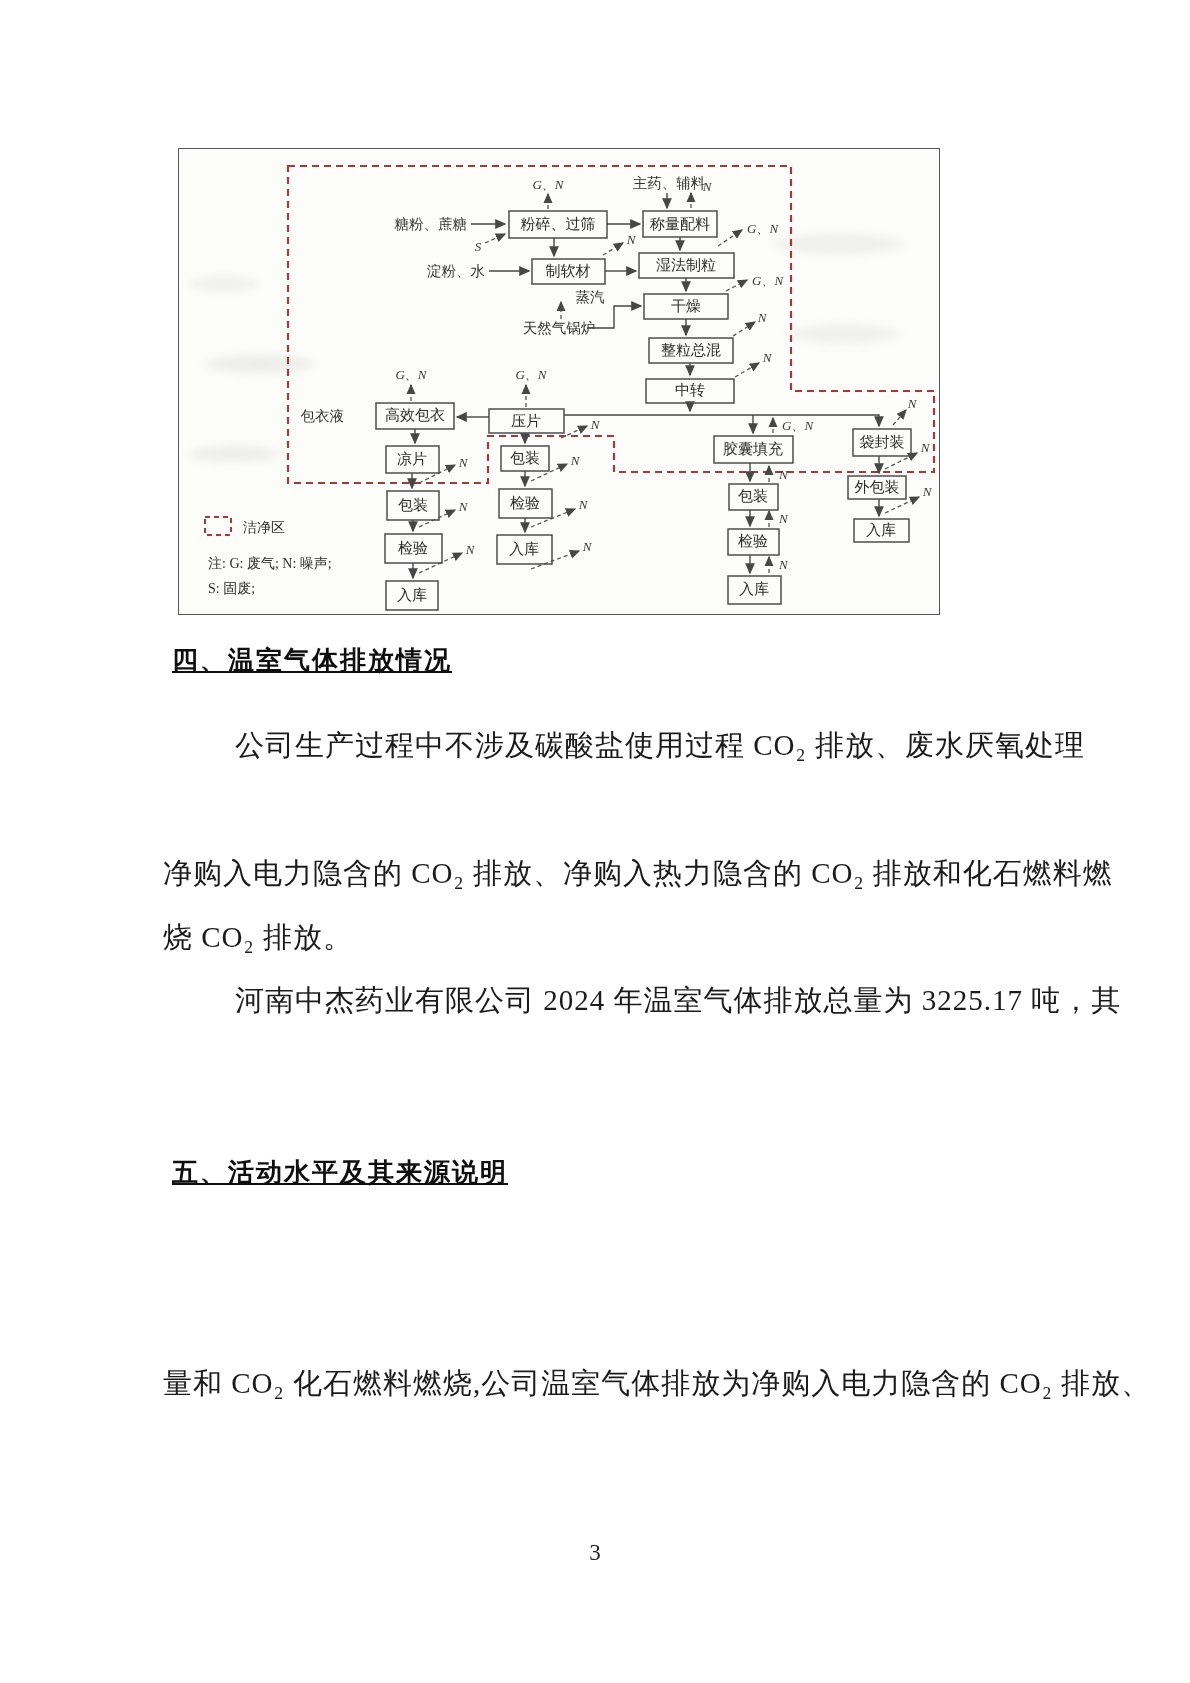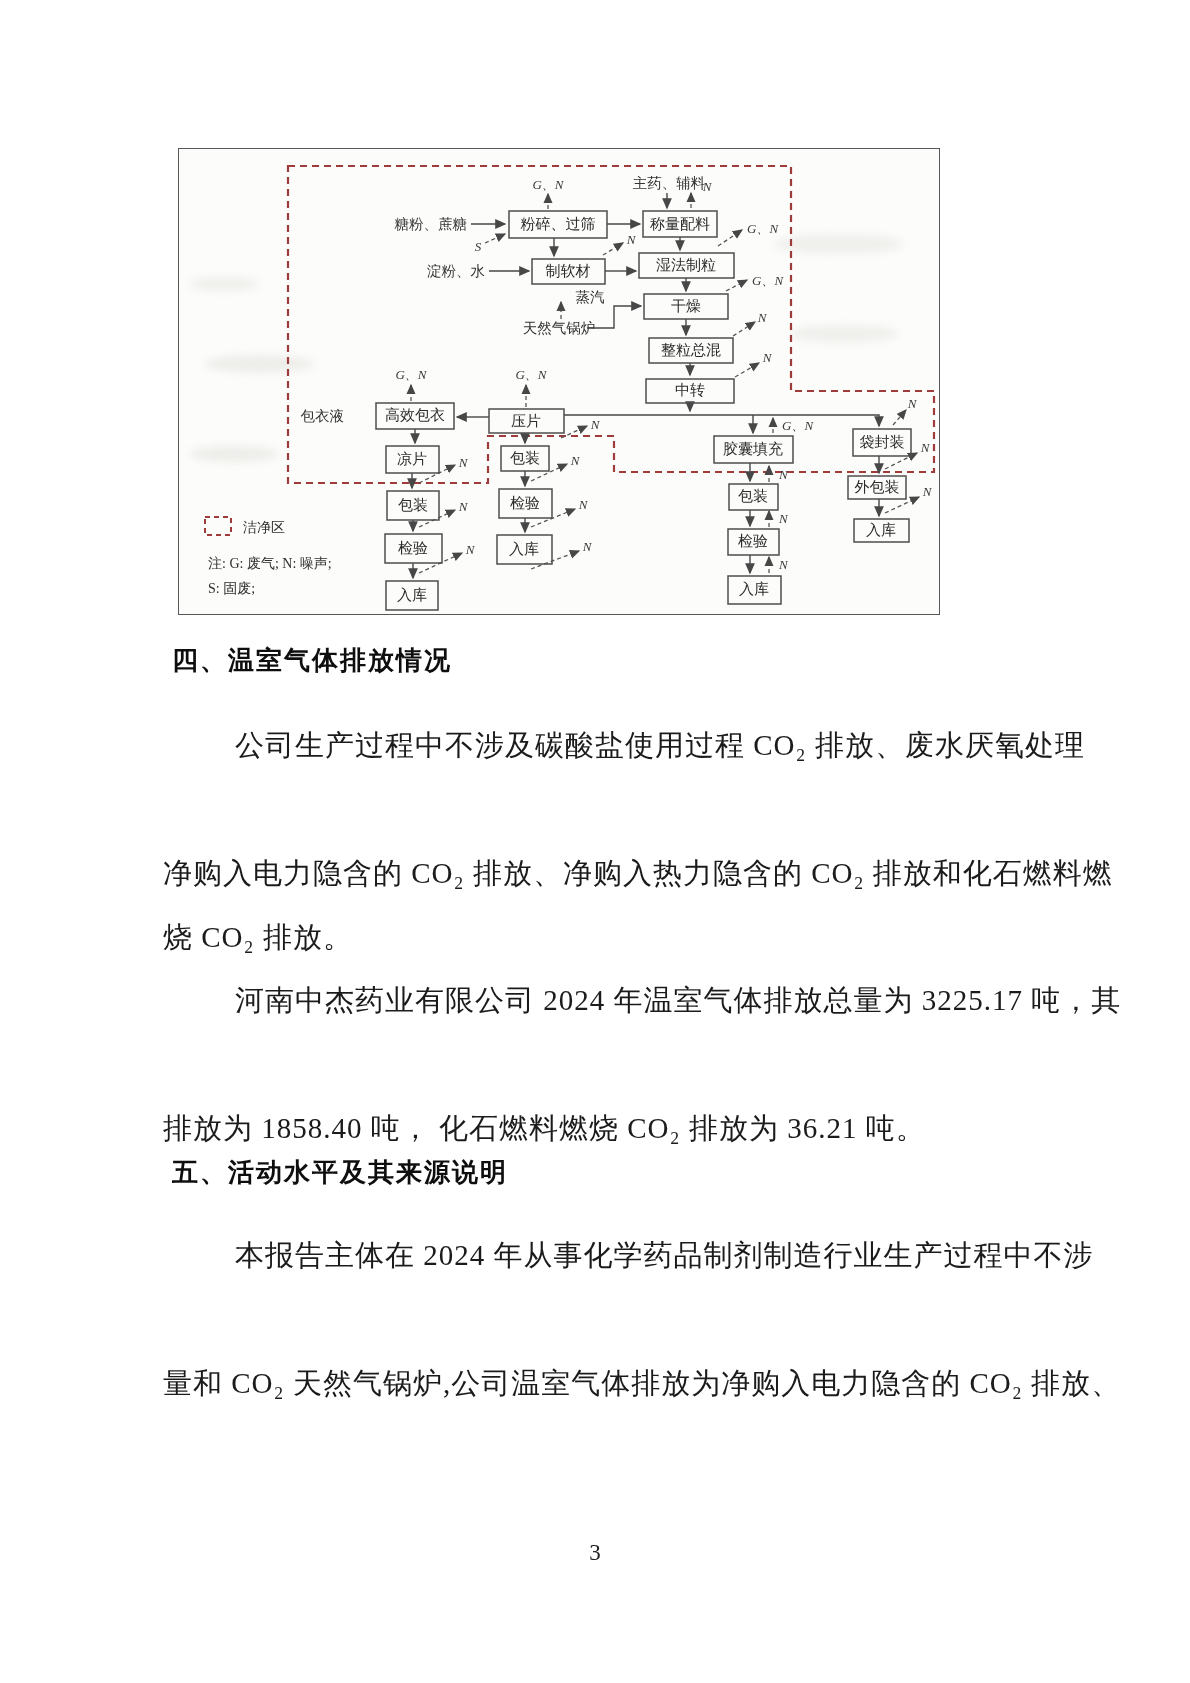--- a/index.html
+++ b/index.html
@@ -16,21 +16,21 @@
     width:760px;height:465px;
     border:1.5px solid #575757;
     background:#fcfcfa;
     box-sizing:content-box;
   }
   .figure svg{position:absolute;left:0;top:0;}
   .heading{
     position:absolute;
     font-family:"Liberation Sans","DejaVu Sans",sans-serif;
     font-weight:700;font-size:26px;color:#0e0e0e;
-    letter-spacing:2px;white-space:nowrap;line-height:1.2;
+    letter-spacing:2px;white-space:nowrap;line-height:1.2;text-decoration:underline;
   }
   .ln{
     position:absolute;
     font-size:29px;color:#1b1b1b;
     letter-spacing:1px;white-space:nowrap;line-height:1.2;margin-top:28px;
   }
   .pageno{
     position:absolute;top:1540px;left:0;width:100%;
     text-align:center;font-size:23px;color:#222;
   }
@@ -268,23 +268,21 @@
     </svg>
   </div>
 
   <div class="heading" style="left:172px;top:645px">四、温室气体排放情况</div>
 
   <div class="ln" style="left:235px;top:700px">公司生产过程中不涉及碳酸盐使用过程 CO₂ 排放、废水厌氧处理</div>
   <div class="ln" style="left:163px;top:828px">净购入电力隐含的 CO₂ 排放、净购入热力隐含的 CO₂ 排放和化石燃料燃</div>
   <div class="ln" style="left:163px;top:892px">烧 CO₂ 排放。</div>
 
   <div class="ln" style="left:235px;top:955px">河南中杰药业有限公司 2024 年温室气体排放总量为 3225.17 吨，其</div>
-  <div class="ln" style="left:163px;top:1083px">排放为 1858.40 吨， 化石燃料燃烧 CO₂ 排放为 36.21 吨。</div>
 
   <div class="heading" style="left:172px;top:1157px">五、活动水平及其来源说明</div>
 
-  <div class="ln" style="left:235px;top:1210px">本报告主体在 2024 年从事化学药品制剂制造行业生产过程中不涉</div>
-  <div class="ln" style="left:163px;top:1338px">量和 CO₂ 天然气锅炉,公司温室气体排放为净购入电力隐含的 CO₂ 排放、</div>
+  <div class="ln" style="left:163px;top:1338px">量和 CO₂ 化石燃料燃烧,公司温室气体排放为净购入电力隐含的 CO₂ 排放、</div>
 
 
   <div class="pageno">3</div>
 
 </div>
 
 </body></html>

